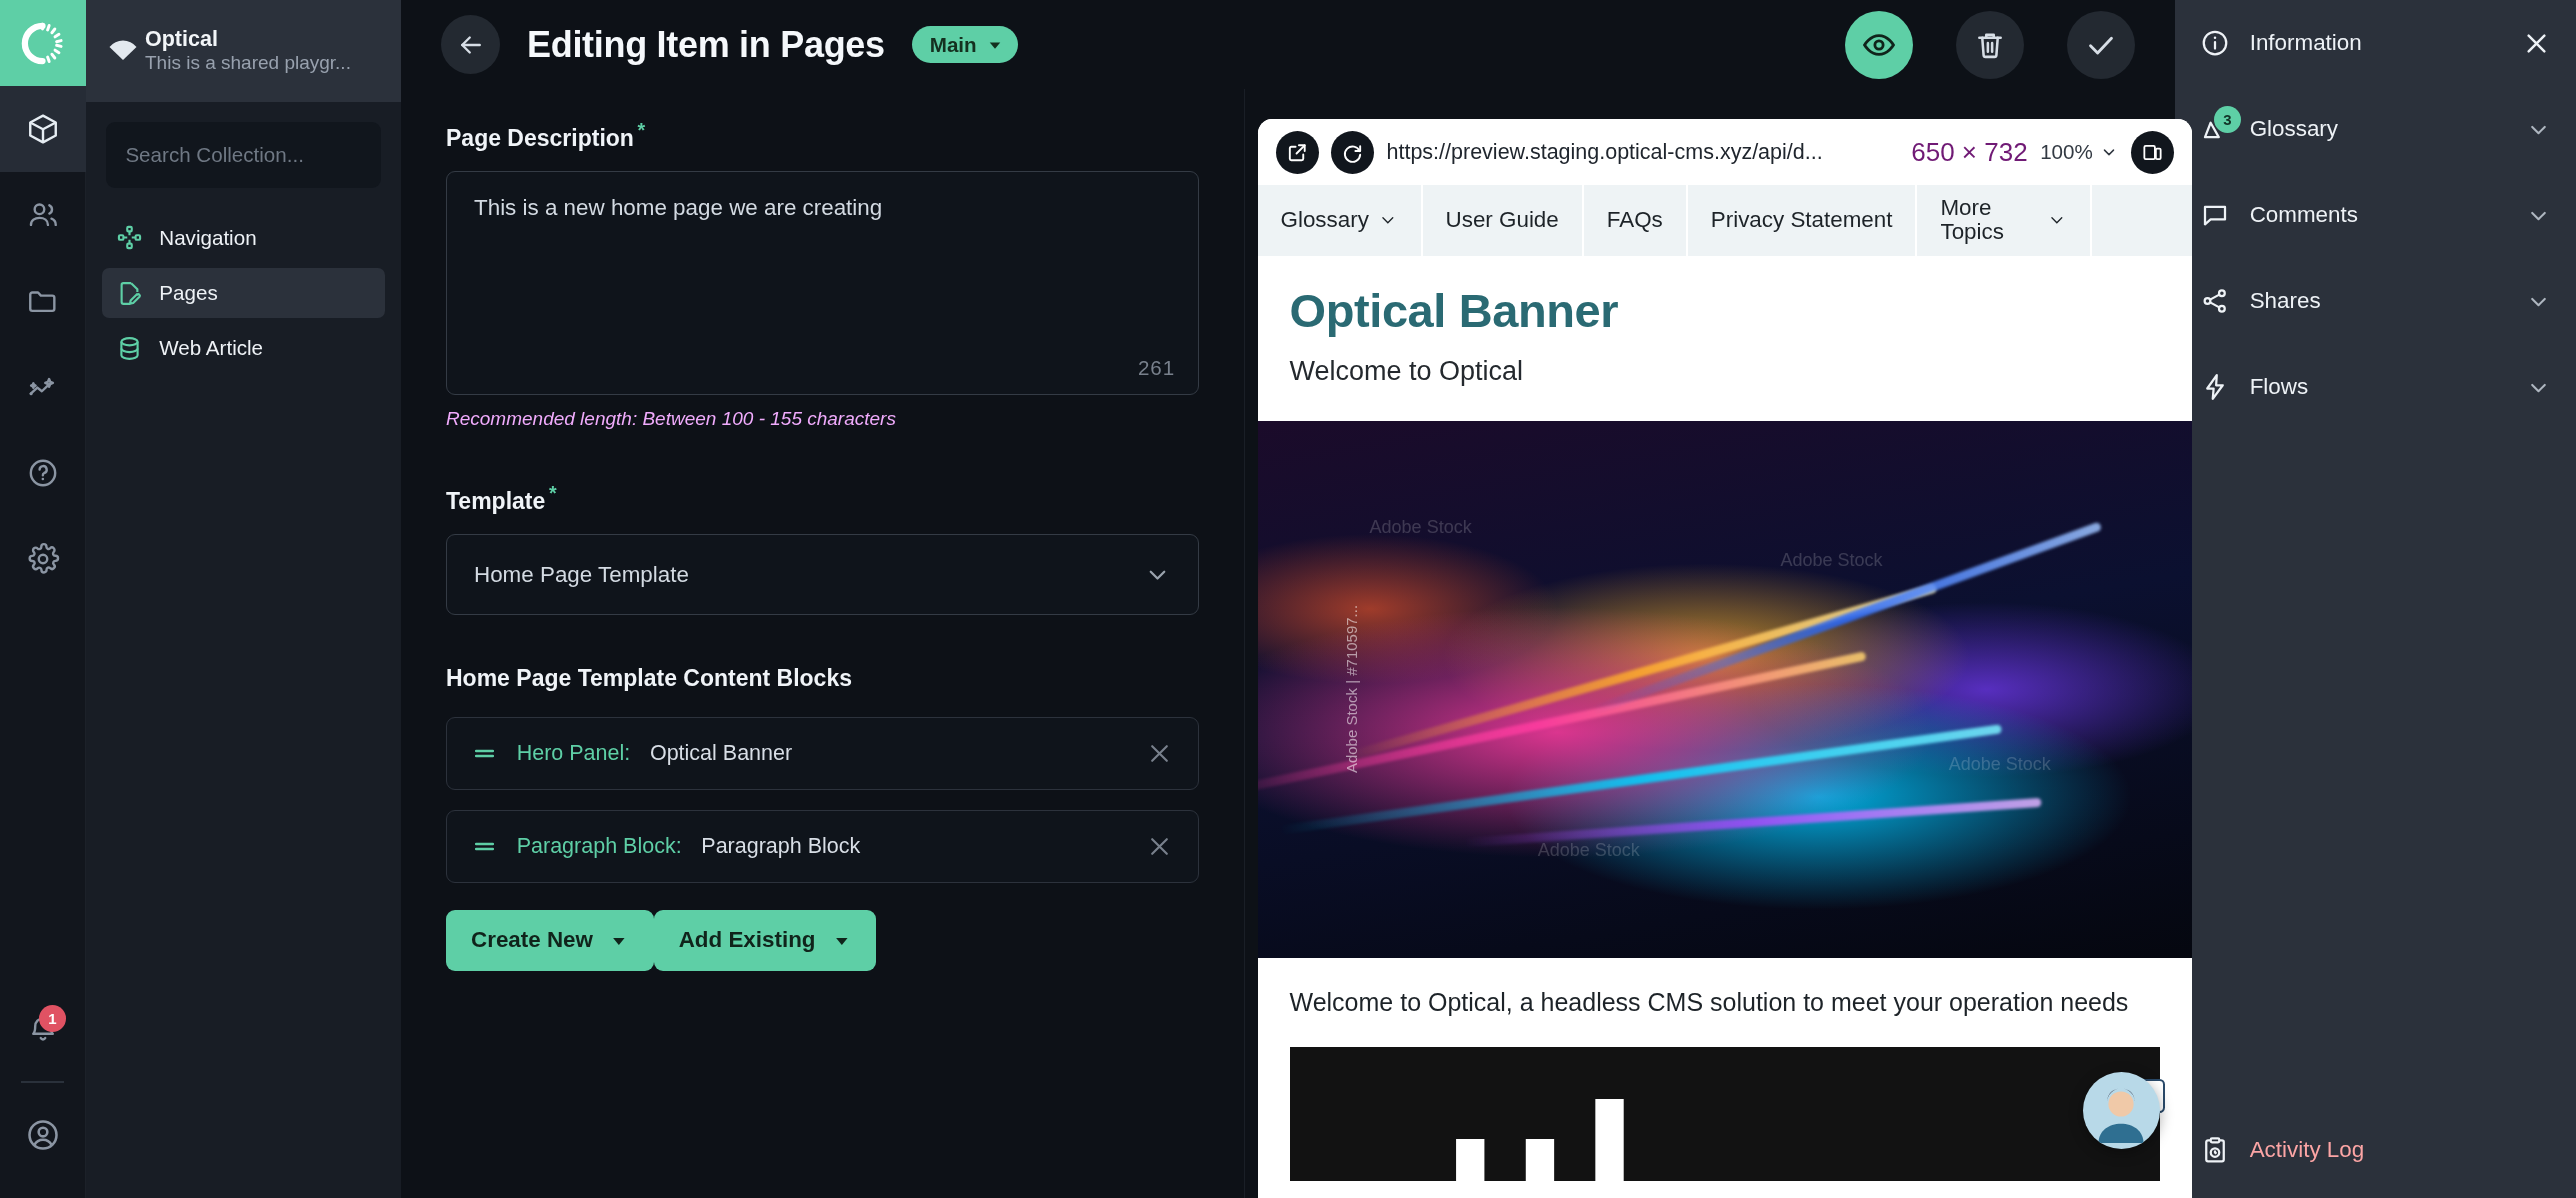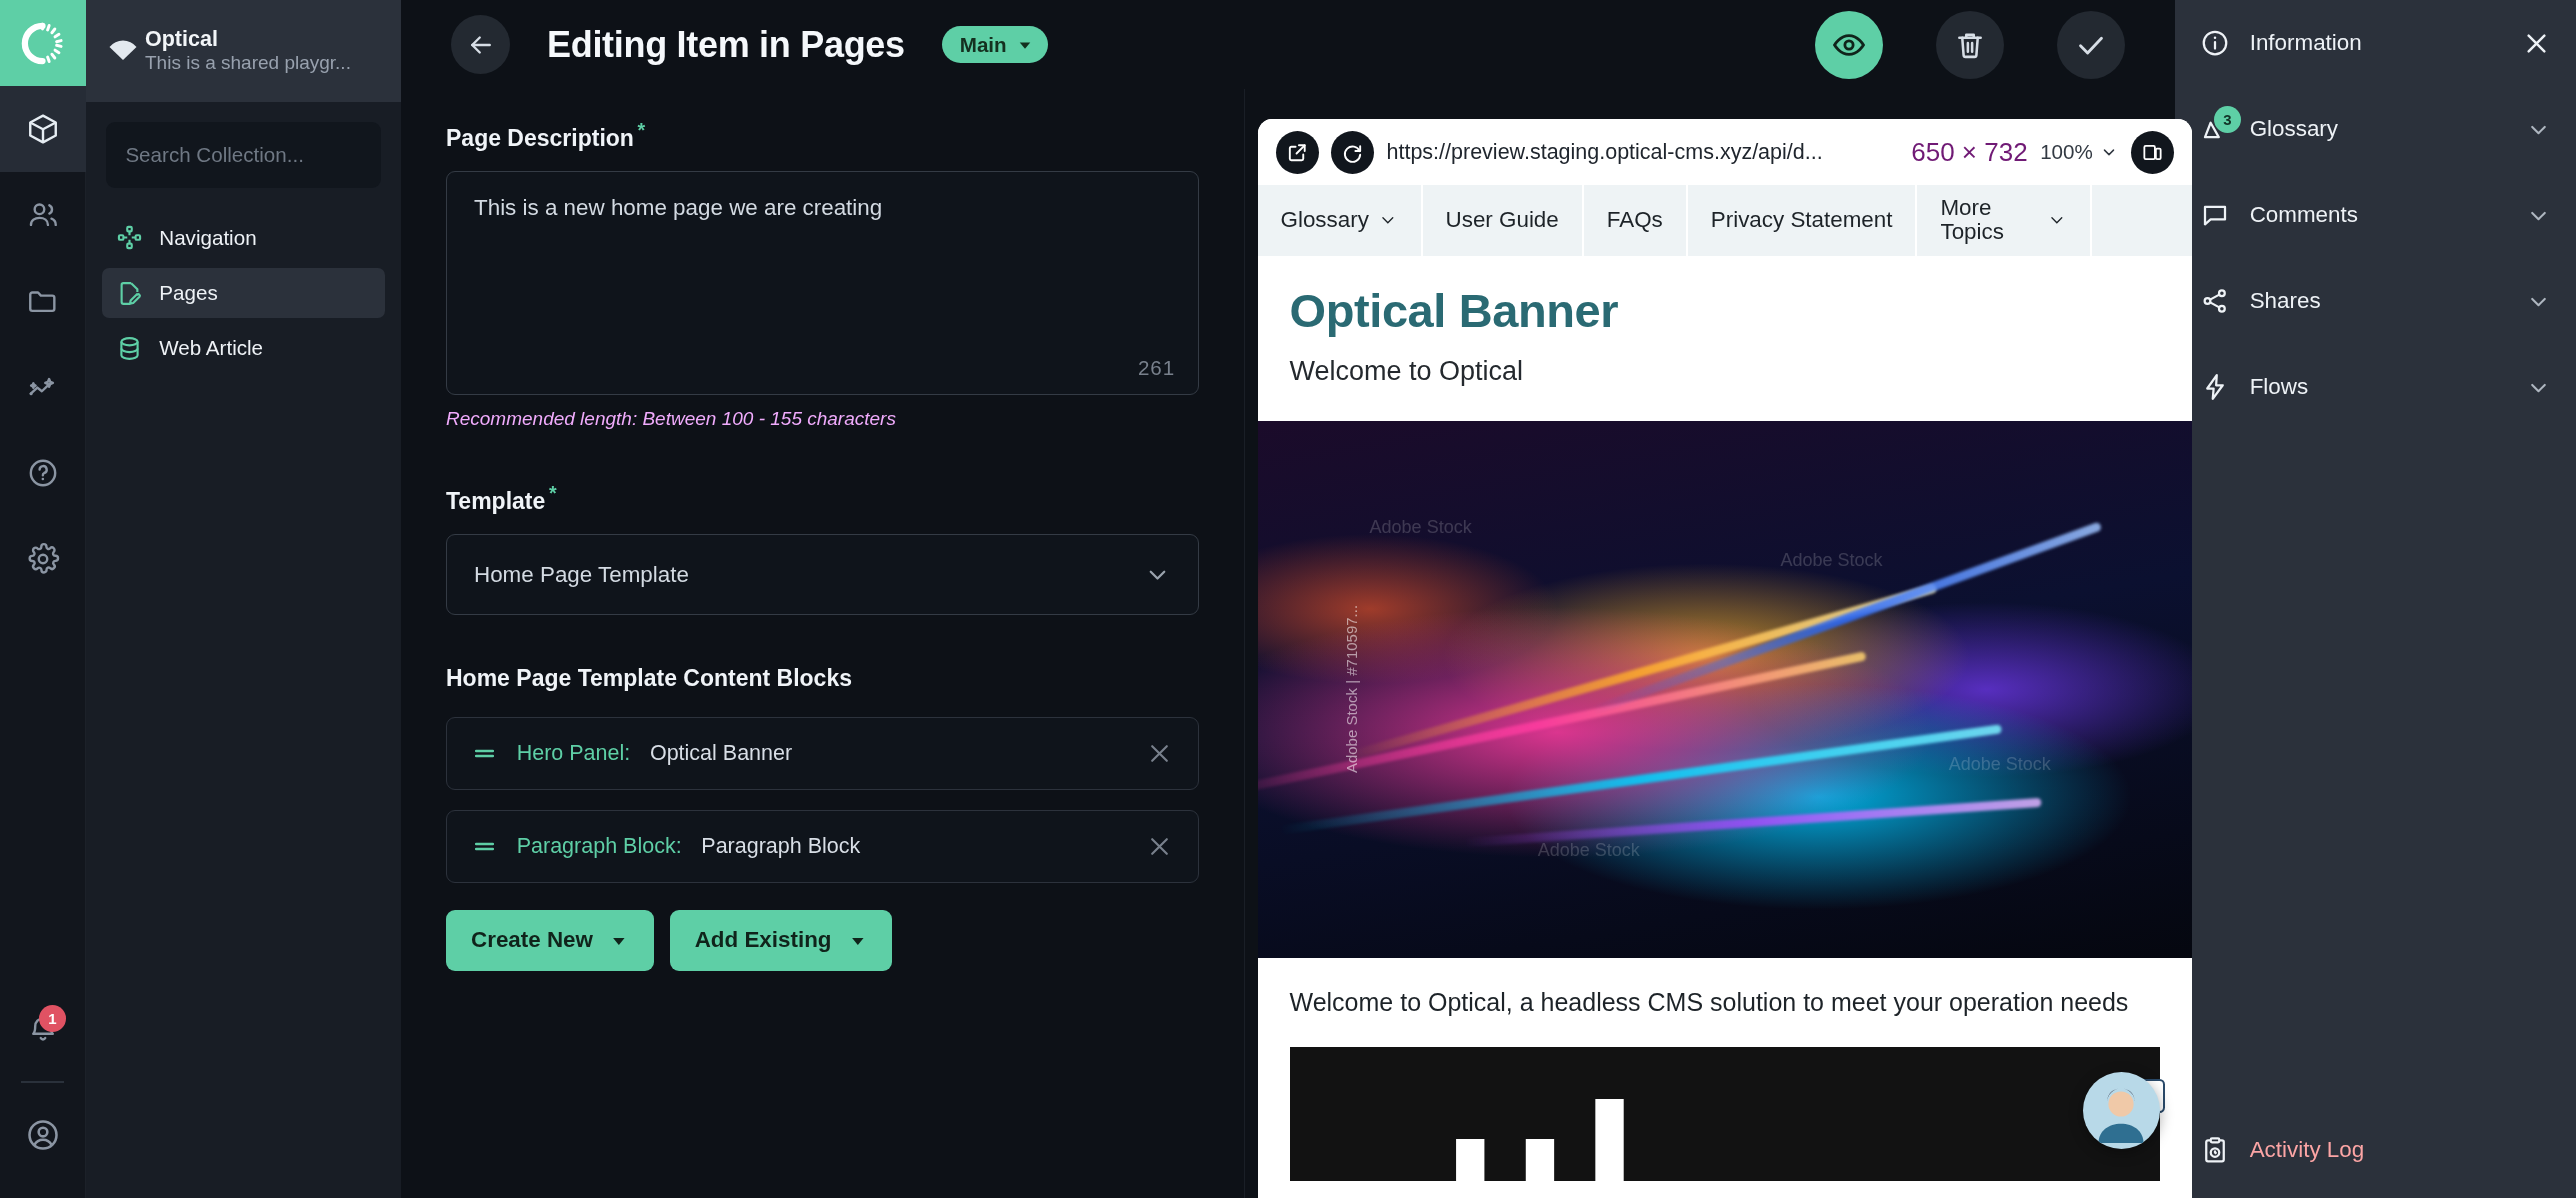--- a/index.html
+++ b/index.html
@@ -55,21 +55,21 @@
   .coll-list { padding: 16px 16px; display: flex; flex-direction: column; gap: 5.4px; }
   .coll-item {
     display: flex; align-items: center; gap: 16px; height: 50px;
     padding: 0 14.3px; border-radius: 7.2px; color: #eef2f6; font-size: 20.6px;
   }
   .coll-item.active { background: #2b313b; }
   .coll-ico { color: #5ecfa6; display: flex; align-items: center; }
 
   
   .main { flex: 1 1 auto; display: flex; flex-direction: column; min-width: 0; background:#0d1117; }
-  .topbar { height: 89px; display: flex; align-items: center; padding: 0 50px; gap: 37px; }
+  .topbar { height: 89px; display: flex; align-items: center; padding: 0 40px; gap: 27px; }
   .back-btn {
     width: 59px; height: 59px; border-radius: 894px; background: #232931;
     display: flex; align-items: center; justify-content: center; color: #d7dee6;
   }
   .page-title { font-size: 36px; font-weight: 700; color: #f5f8fb; letter-spacing: -0.3px; }
   .branch-pill {
     background: #5ecfa6; color: #14301f; font-size: 20.6px; font-weight: 600;
     border-radius: 894px; padding: 6.3px 14.3px 6.3px 18px;
     display: flex; align-items: center; gap: 9px;
   }
@@ -106,21 +106,21 @@
   .section-title { font-size: 23px; font-weight: 700; color: #f0f4f8; }
   .block-row {
     border: 0.9px solid #2c323c; border-radius: 9px; background: #0f141b;
     height: 73px; display: flex; align-items: center; padding: 0 25px; gap: 19.7px;
   }
   .drag-handle { color: #5ecfa6; display: flex; align-items: center; }
   .block-type { color: #5ecfa6; font-size: 21.5px; }
   .block-val { color: #d8dee6; font-size: 21.5px; }
   .row-spacer { flex: 1 1 auto; }
   .x-btn { color: #78808c; font-size: 30px; line-height: 1; }
-  .btn-row { display: flex; gap: 16px; }
+  .btn-row { display: flex; }
   .gbtn {
     background: #5ecfa6; color: #10241b; font-size: 22.4px; font-weight: 700;
     border-radius: 9px; height: 61px; display: flex; align-items: center;
     gap: 16px; padding: 0 25px;
   }
 
   
   .prev-col { flex: 1 1 auto; min-width: 0; padding: 30px 0 0 0; display:flex; flex-direction:column; }
   .browser {
     margin-left: 12.5px; background: #fff; border-radius: 14.3px 14.3px 0 0;

